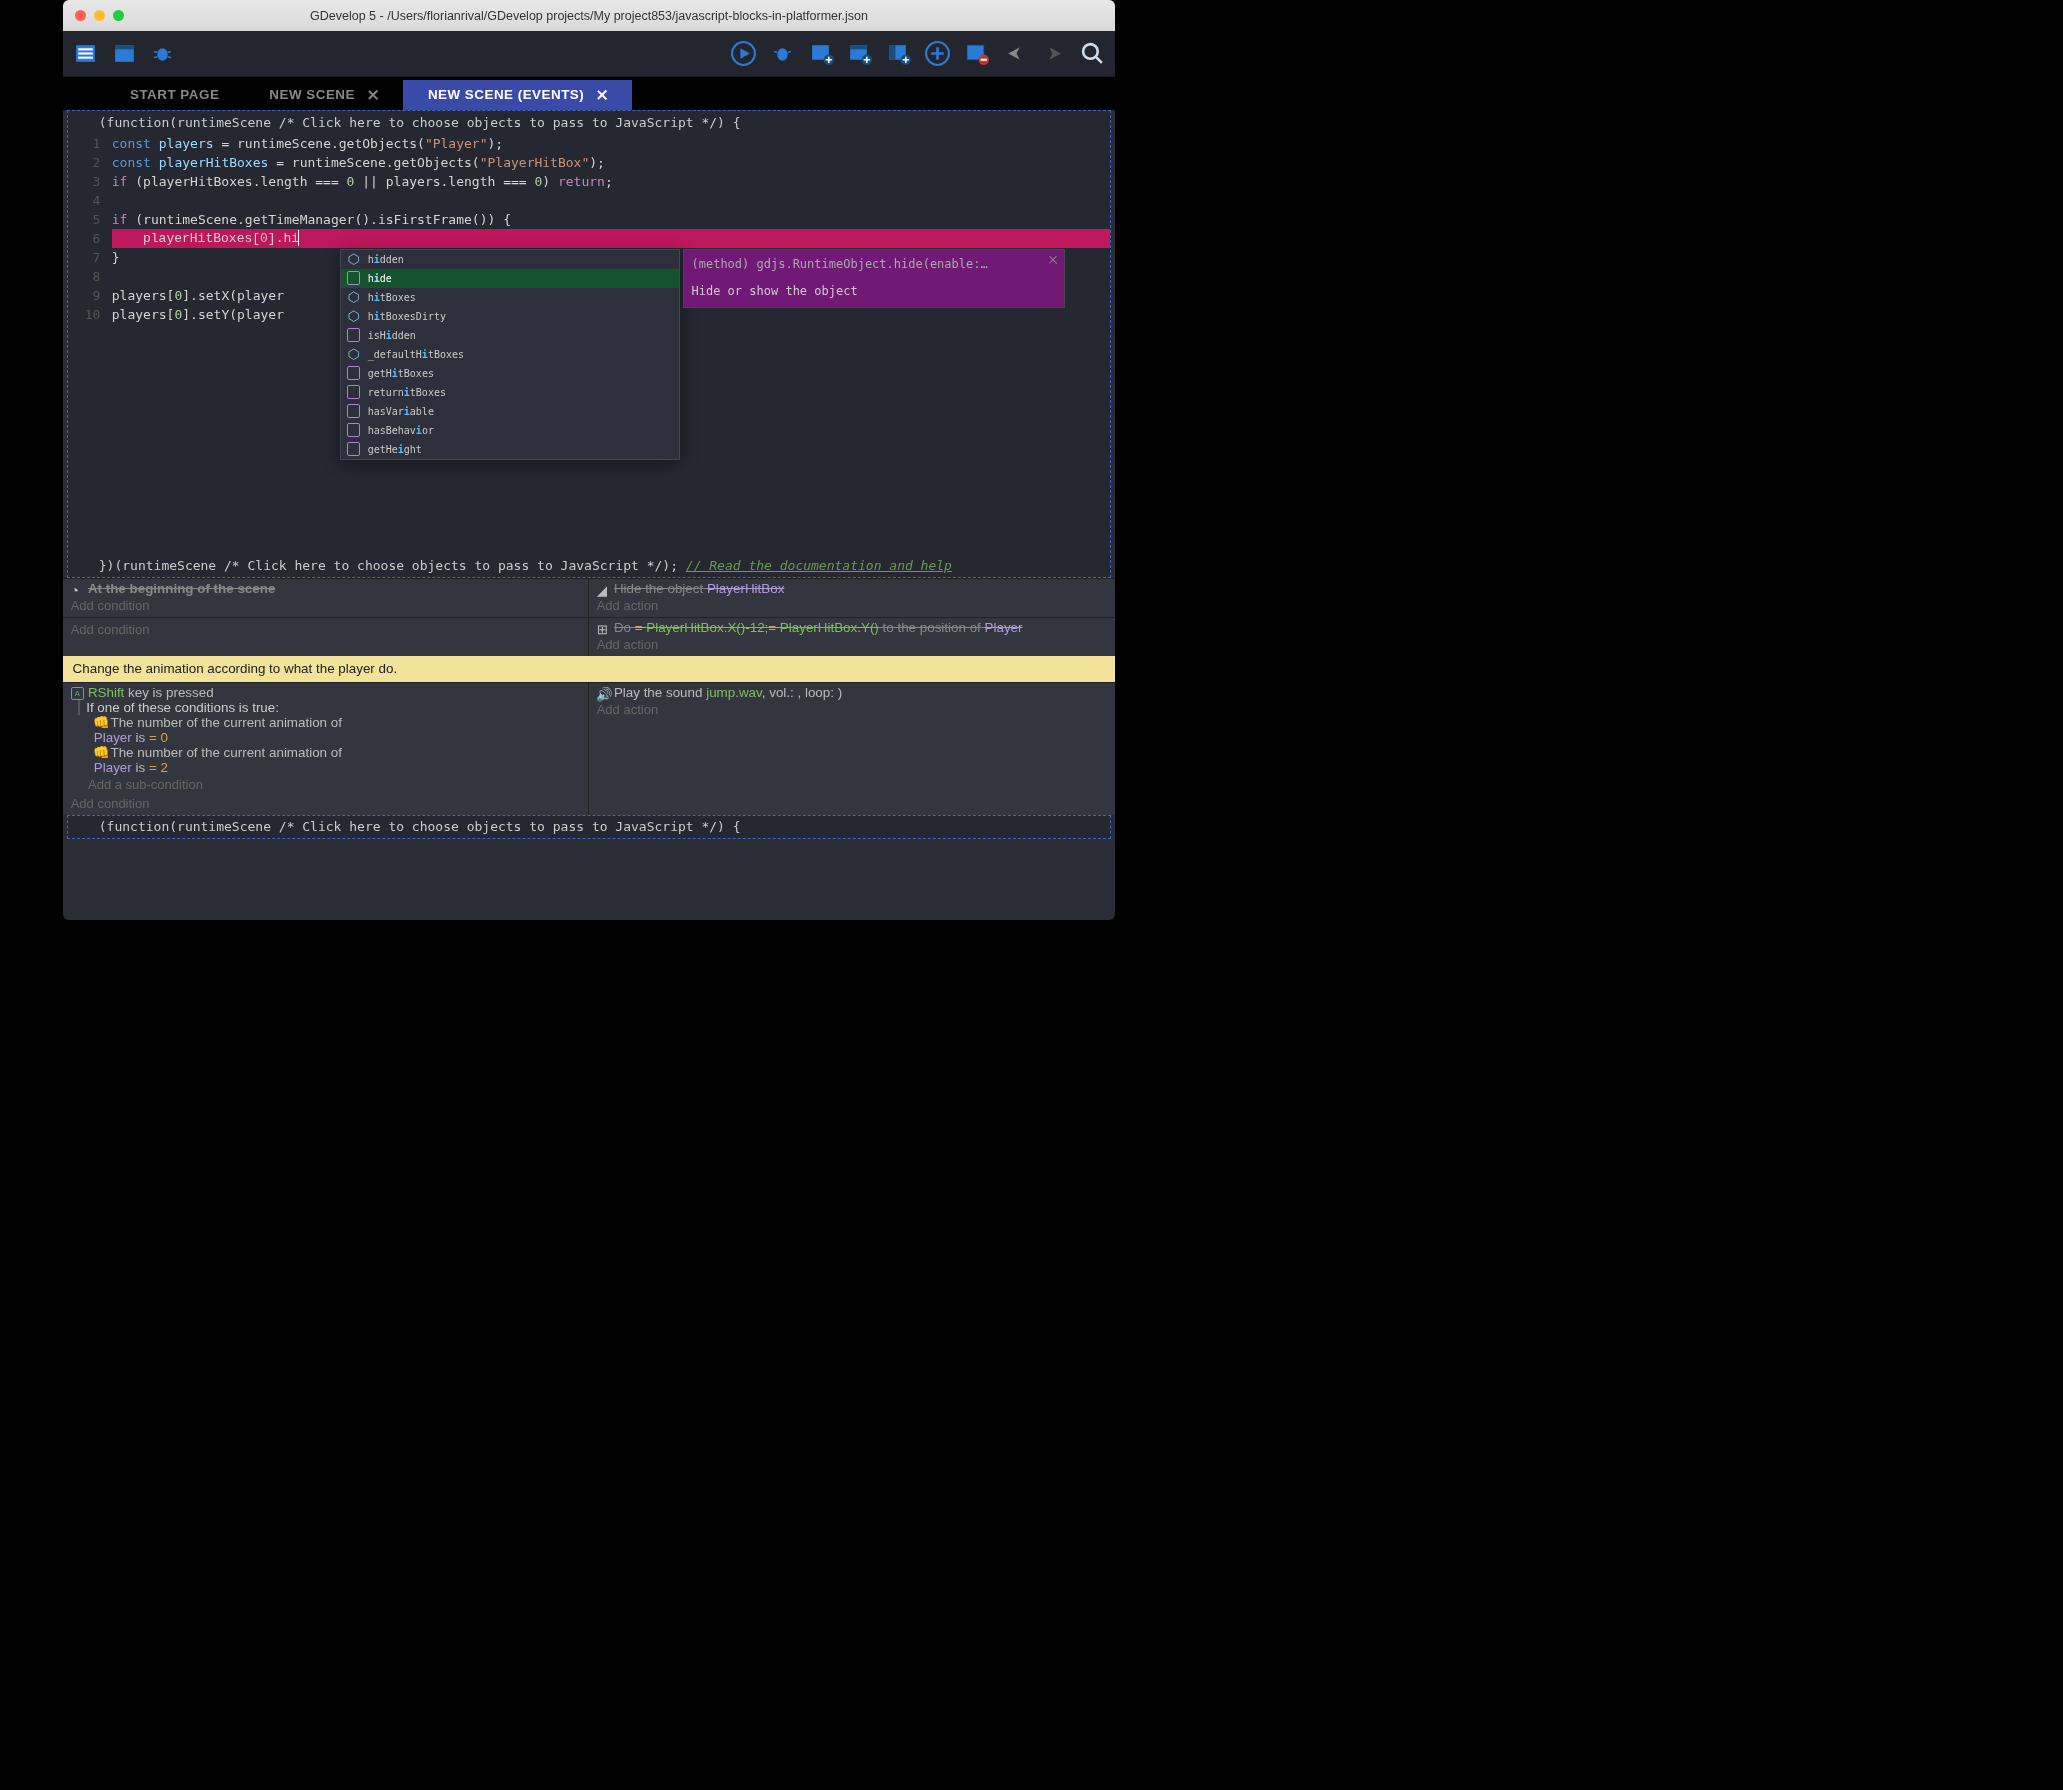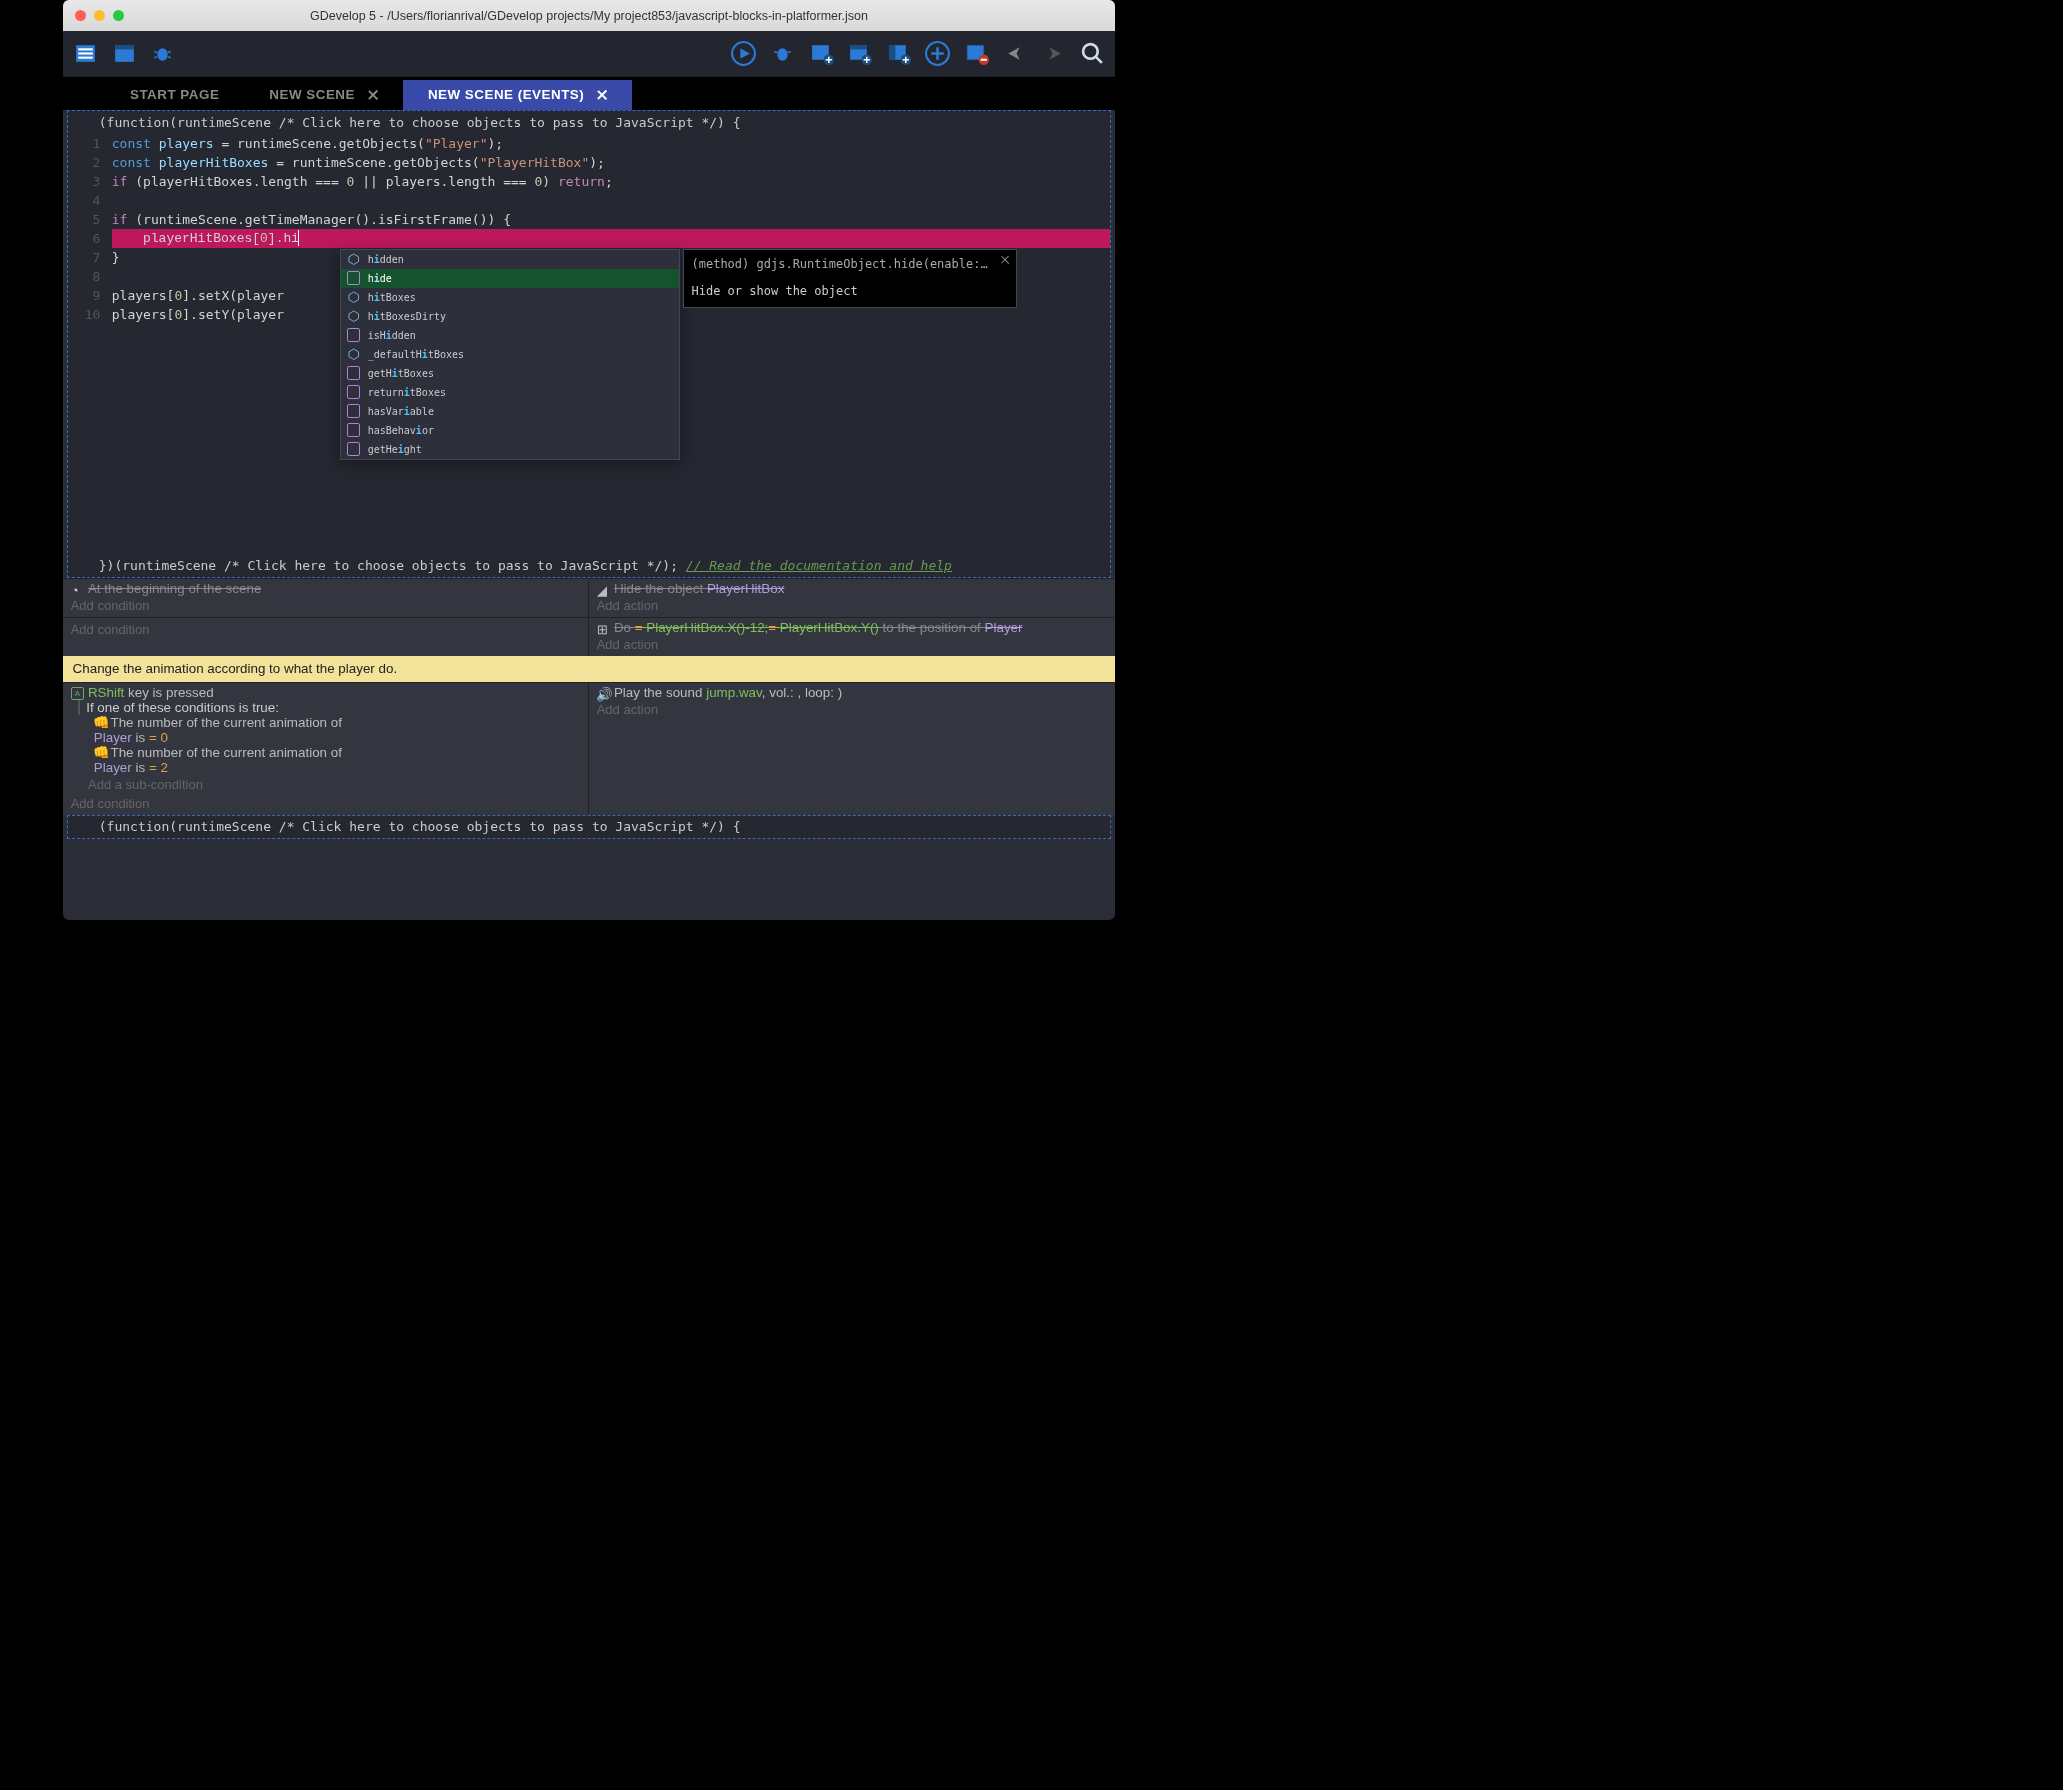--- a/index.html
+++ b/index.html
@@ -39,38 +39,38 @@
 .plain { color: #d4d4d4; }
 .cmt { color: #6a9955; font-style: italic; text-decoration: underline; }
 .suggest { position: absolute; left: 228px; top: 115px; width: 340px; background: #2d2f3a; border: 1px solid #444654; box-shadow: 0 3.8px 15.4px rgba(0,0,0,.4); z-index: 50; }
 .sugrow { display: flex; align-items: center; height: 19px; padding: 0 5.8px; gap: 7.7px; font-family: "Menlo",monospace; font-size: 10px; color: #ccc; cursor:pointer; }
 .sugrow.sel { background: #14532d; color: #fff; }
 .sugicon { width: 13.4px; height: 13.4px; display:flex; align-items:center; justify-content:center; }
 .sugicon.cube { color: #7fb3d5; }
 .sugicon.method { color: #b180d7; border:1px solid currentColor; border-radius:1.9px; font-size:7.7px; line-height:1; }
 .sug-hi { color: #4fc1ff; font-weight: 600; }
 .sugrow.sel .sug-hi { color: #aee0ff; }
-.docbox { position: absolute; left: 571px; top: 115px; width: 334px; background: #000000; border: 1px solid #444654; padding: 5.8px 7.7px; font-size: 12px; color: #ccc; z-index: 50; }
+.docbox { position: absolute; left: 571px; top: 115px; width: 382px; background: #701a75; border: 1px solid #444654; padding: 5.8px 7.7px; font-size: 12px; color: #ccc; z-index: 50; }
 .docclose { position:absolute; right:5.8px; top:5.8px; width:9.6px; height:9.6px; color:#888; cursor:pointer; }
 .docclose::before,.docclose::after{content:'';position:absolute;left:50%;top:50%;width:9.6px;height:1.4px;background:currentColor;}
 .docclose::before{transform:translate(-50%,-50%) rotate(45deg);}
 .docclose::after{transform:translate(-50%,-50%) rotate(-45deg);}
 .events { background: #34363f; font-size: 13.4px; color: #bbb; }
 .evrow { display: flex; border-top: 1px solid #222; }
 .evhalf { width: 50%; padding: 1.9px 5.8px 1.9px 7.7px; border-right: 1px solid #222; }
 .evhalf.r { border-right: none; }
 .strike { text-decoration: line-through; color: #888; }
 .addlink { color: #666; font-size: 13px; padding: 1.9px 0; cursor: pointer; }
 .yellowbar { background: #f3e29a; color: #222; padding: 5.8px 9.6px; font-size: 13.4px; }
 .sub { padding-left: 17.3px; }
 .green { color: #7fbf5a; }
 .orange { color: #d9a34a; }
 .purple { color: #b19cd9; }
 .micon { display:inline-block; width:13.4px; height:13.4px; vertical-align:middle; margin-right:3.8px; }
-.playerline { color:#ccc; }
+.playerline { color:#ccc;font-weight:bold; }
 .bottomcode { font-family:"Menlo",monospace; font-size:13px; padding:3.8px 7.7px 3.8px 31px; color:#ccc; }
 </style>
 </head>
 <body>
 
 <div class="window">
 
   <div class="titlebar">
     <div class="traffic">
       <div class="tl red"></div>

